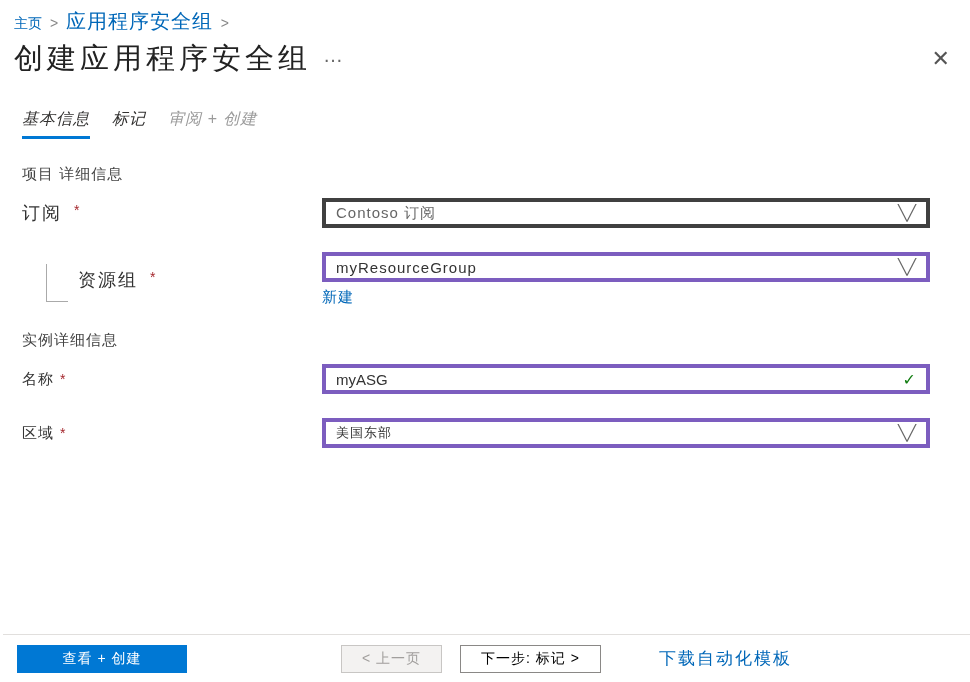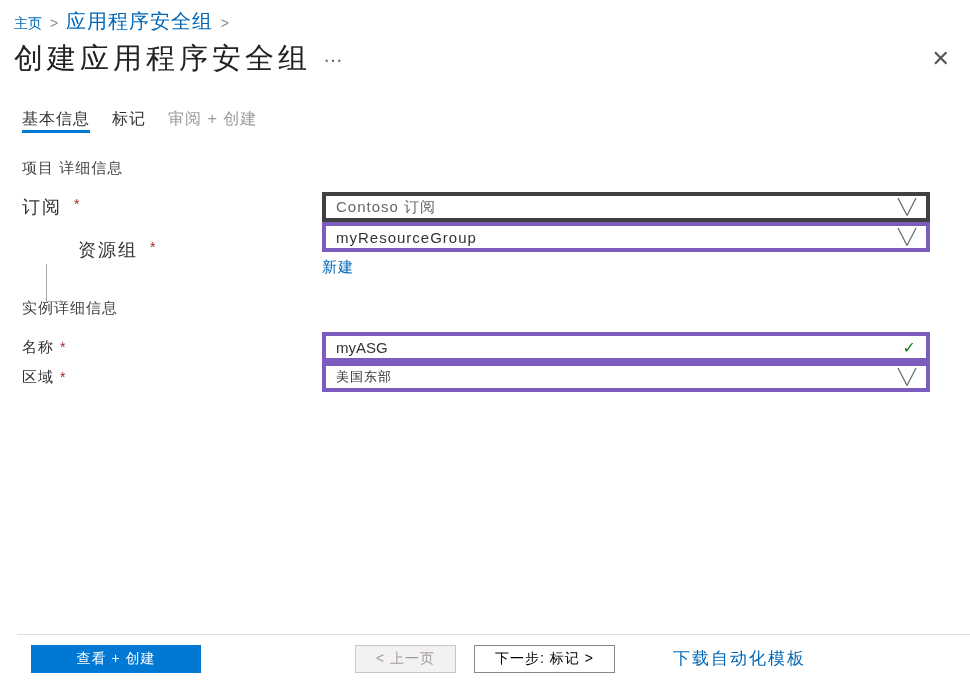--- a/index.html
+++ b/index.html
@@ -35,42 +35,43 @@
     .close-x { font-size: 22px; color: #555; cursor: pointer; font-weight: 300; }
     .tabs {
       display: flex;
       gap: 22px;
       padding: 30px 0 0 22px;
       border-bottom: none;
     }
     .tab {
       font-size: 16px;
       color: #9b9b9b;
-      padding-bottom: 0;
+      padding-bottom: 6px;
       cursor: pointer;
       letter-spacing: 1px;
+      font-style: italic;
     }
     .tab.active {
       color: #323130;
       border-bottom: 3px solid #0078d4;
     }
     .tab.dark { color: #323130; }
     .content {
       padding: 20px 6px 0 22px;
     }
     .section-title {
       font-size: 15px;
       color: #444;
       margin: 6px 0 14px 0;
       letter-spacing: 1px;
     }
     .field-row {
       display: flex;
       align-items: center;
-      margin-bottom: 0;
+      margin-bottom: 24px;
       justify-content: space-between;
     }
     .field-label {
       width: 300px;
       font-size: 18px;
       color: #333;
       letter-spacing: 2px;
       display: flex;
       align-items: baseline;
     }
@@ -104,21 +105,21 @@
       left: 46px;
       top: 264px;
       width: 22px;
       height: 38px;
       border-left: 1px solid #aaa;
       border-bottom: 1px solid #aaa;
     }
     .footer {
       position: absolute;
       bottom: 0;
-      left: 17px;
+      left: 3px;
       right: 0;
       height: 48px;
       border-top: 1px solid #e1dfdd;
       display: flex;
       align-items: center;
       padding: 0 14px;
       gap: 18px;
     }
     .btn {
       height: 28px;

